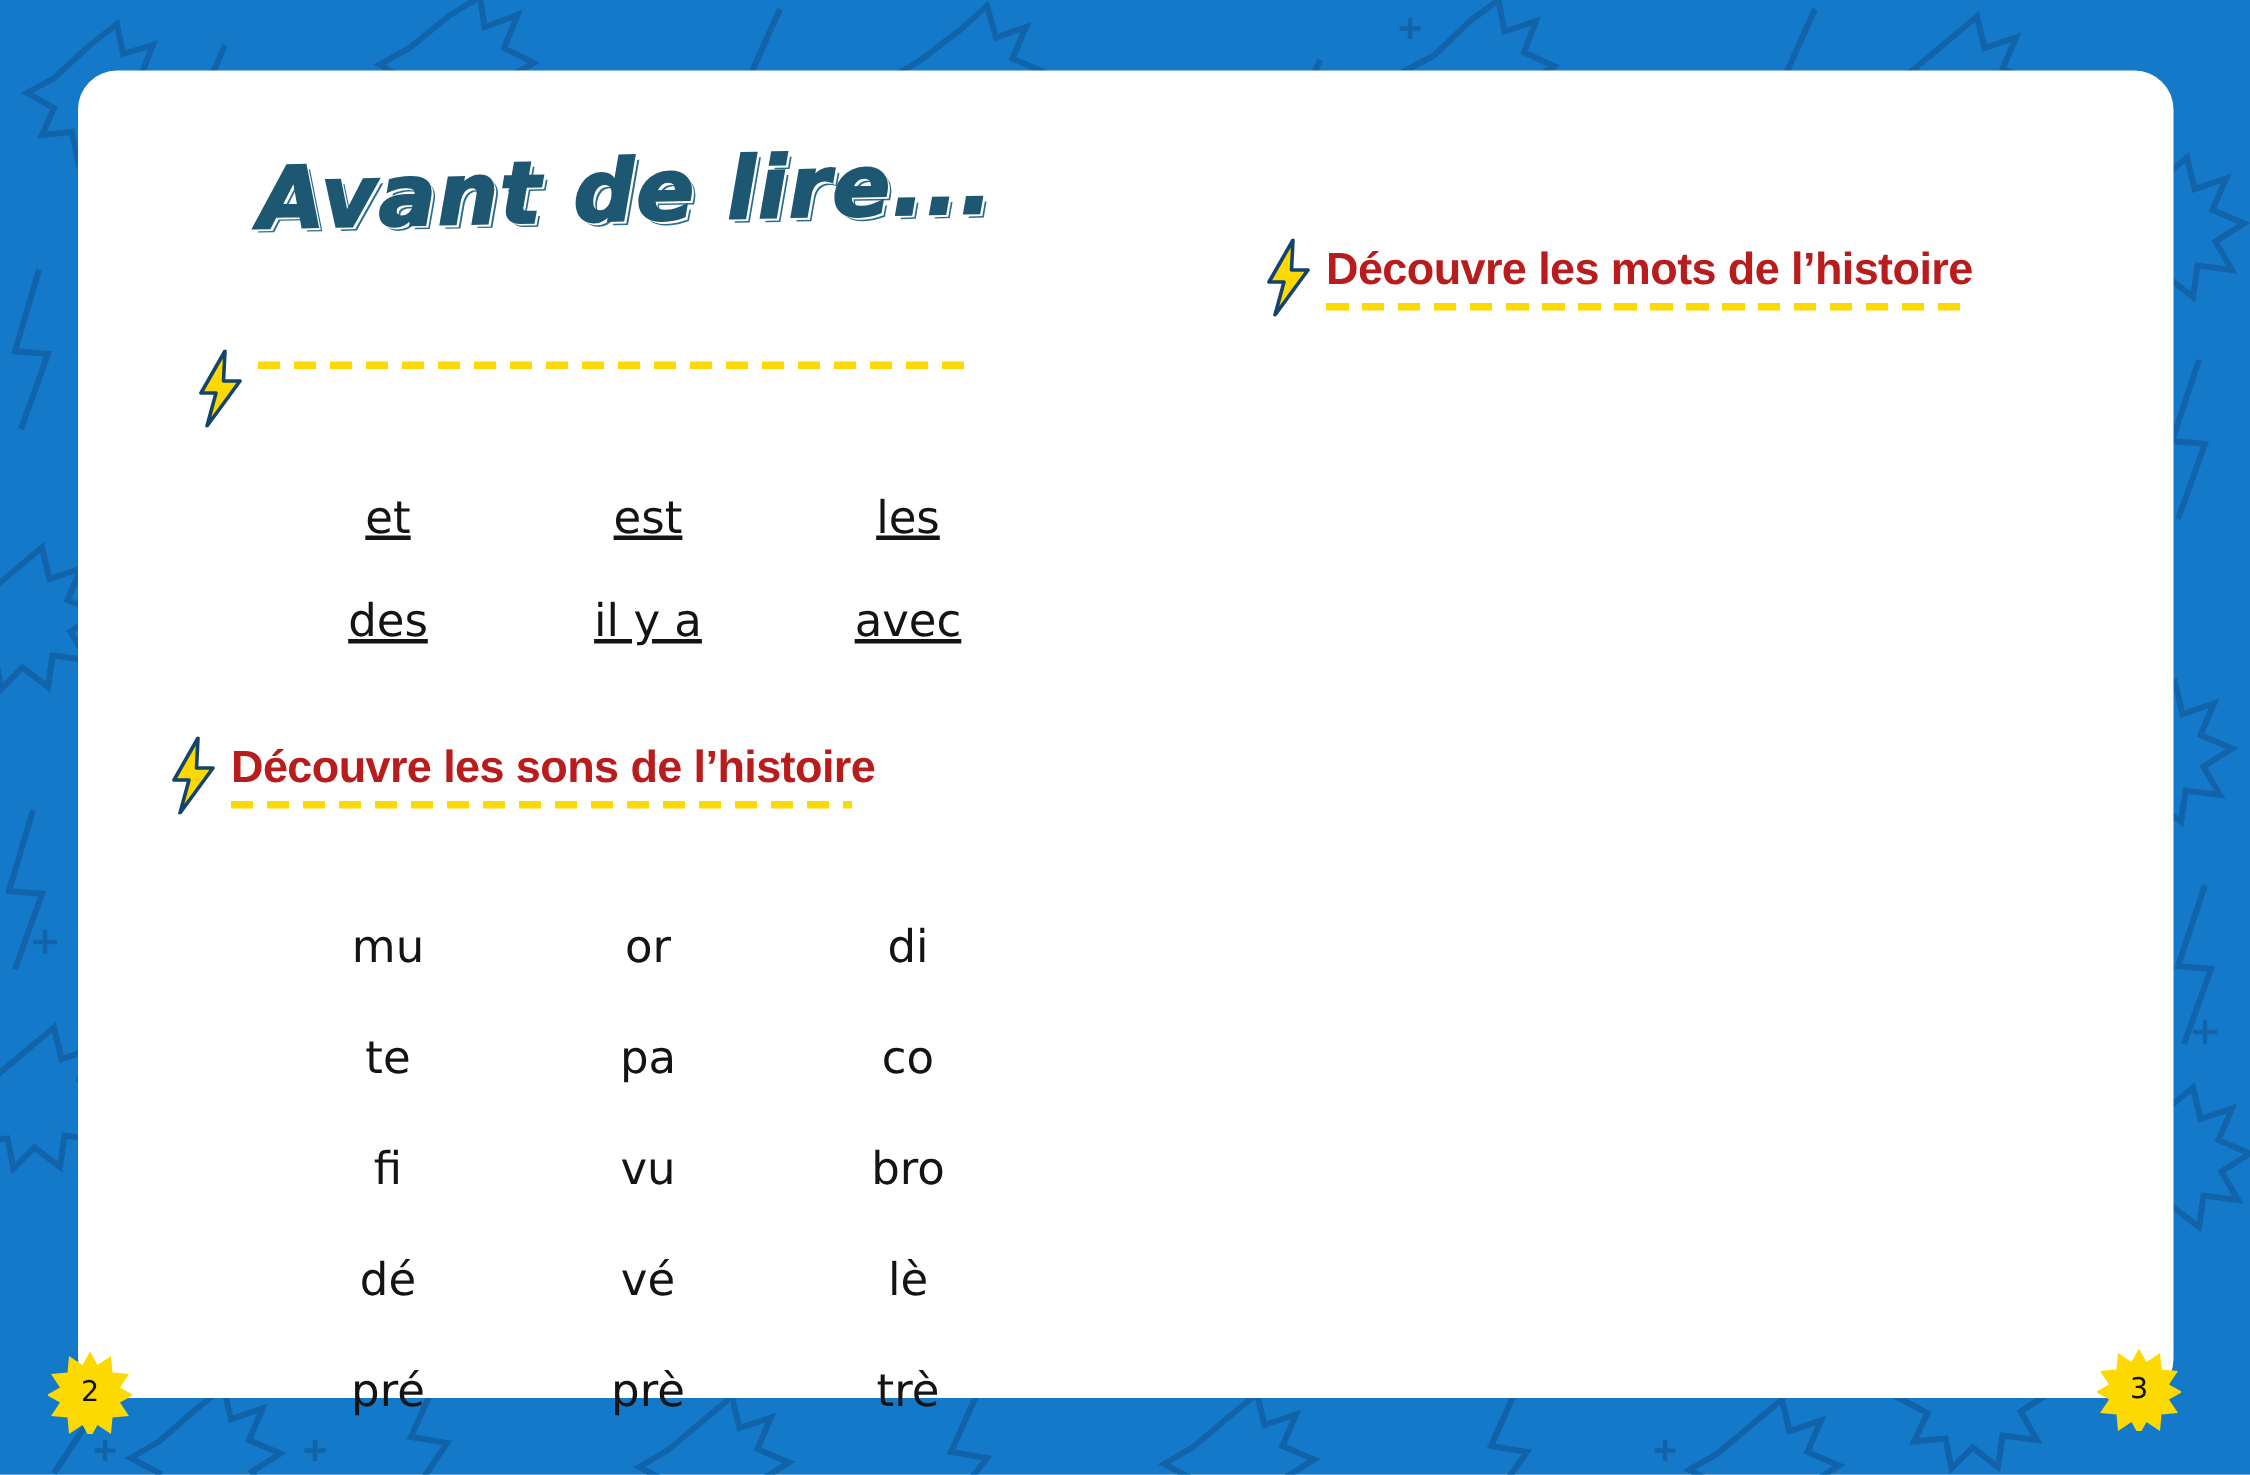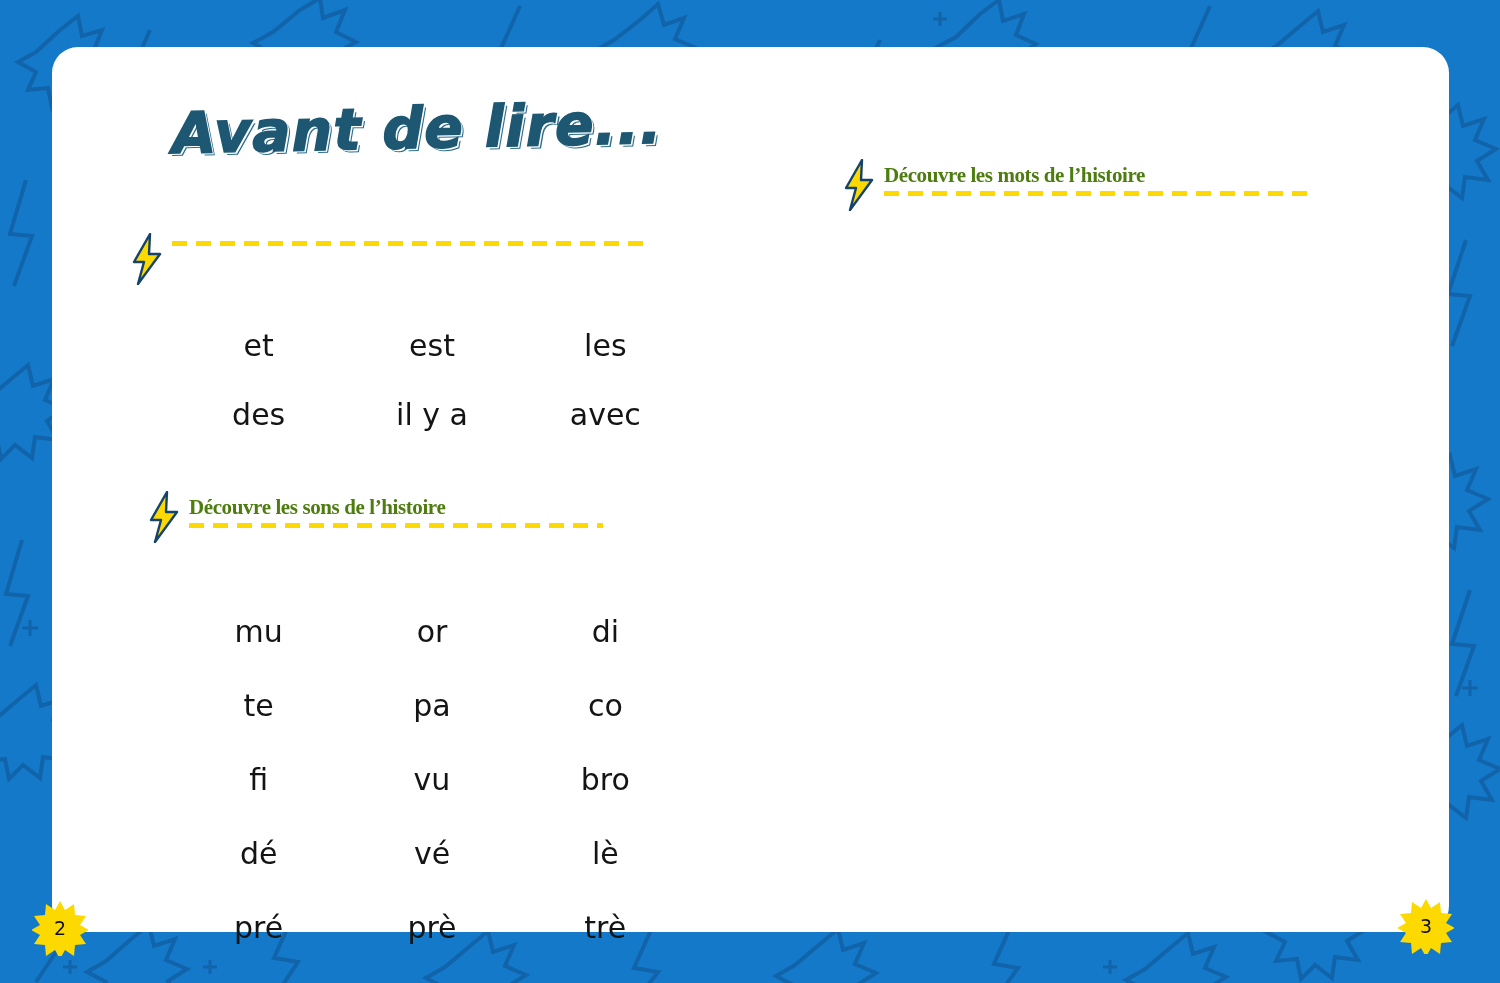--- a/index.html
+++ b/index.html
@@ -46,53 +46,53 @@
 
   
   .section-head {
     position: absolute;
     display: flex;
     align-items: flex-start;
   }
   .bolt { width: 34px; height: 52px; flex: 0 0 34px; margin-top: -4px; }
   .head-text-wrap { margin-left: 8px; }
   .head-text {
-    font-family: Liberation Serif, serif;
-    font-size: 21px;
+    font-family: Liberation Sans, sans-serif;
+    font-size: 30px;
     font-weight: bold;
-    color: #4d7c0f;
+    color: #b91c1c;
     letter-spacing: -0.4px;
     white-space: nowrap;
     line-height: 1.15;
   }
   .dashline {
     margin-top: 4px;
     height: 5px;
     background: repeating-linear-gradient(to right,
                 #fcd900 0 15px, transparent 15px 24px);
   }
 
   #head-outils { left: 78px; top: 190px; }
   #head-outils .dashline { width: 478px; }
-  #head-sons   { left: 95px; top: 448px; }
+  #head-sons   { left: 60px; top: 448px; }
   #head-sons   .dashline { width: 414px; }
   #head-mots   { left: 790px; top: 116px; }
   #head-mots   .dashline { width: 430px; }
 
   
   .word-grid {
     position: absolute;
     display: grid;
     grid-template-columns: repeat(3, 1fr);
     font-family: "DejaVu Sans", sans-serif;
     font-size: 30px;
     color: #141414;
     text-align: center;
   }
-  #grid-outils { left: 120px; top: 282px; width: 520px; row-gap: 36px; }
+  #grid-outils { left: 120px; top: 282px; width: 520px; row-gap: 36px; text-decoration: underline; }
   #grid-sons   { left: 120px; top: 568px; width: 520px; row-gap: 41px; }
   .word-cell { line-height: 1.1; white-space: nowrap; }
 
   
   #vocab-grid {
     position: absolute;
     left: 740px; top: 185px;
     width: 630px;
     display: grid;
     grid-template-columns: repeat(3, 1fr);

